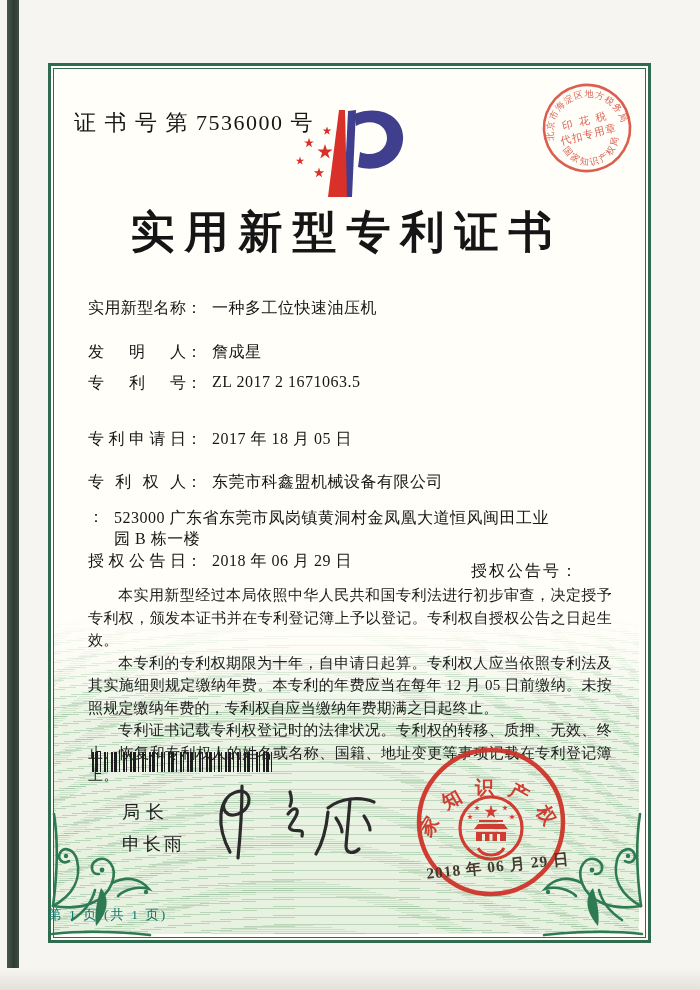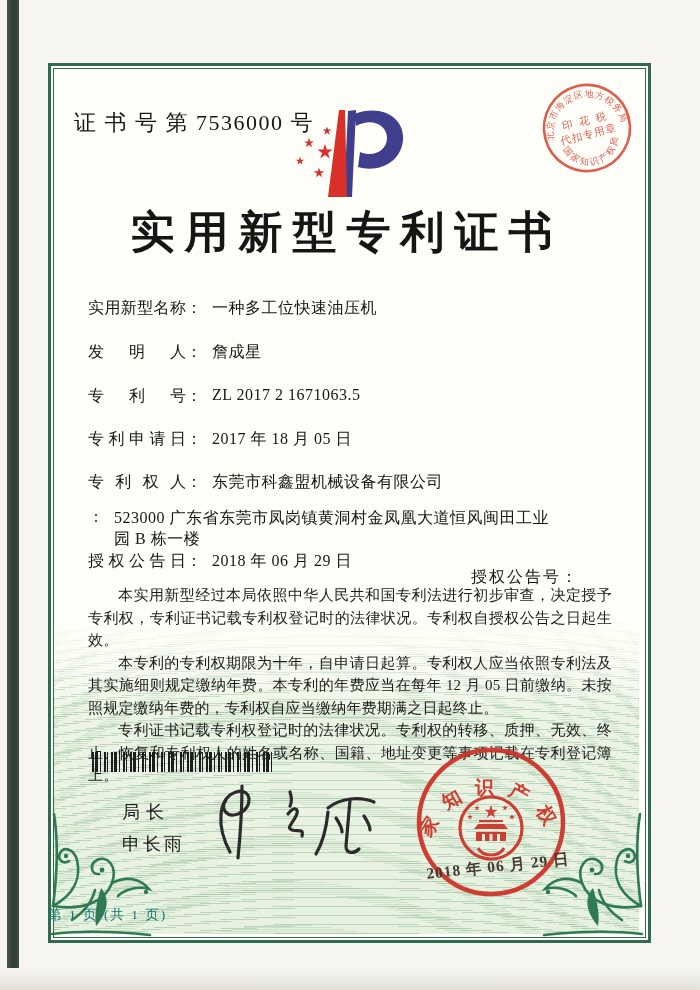--- a/index.html
+++ b/index.html
@@ -31,21 +31,21 @@
   }
   .cert-no{left:74px;top:108px;font-size:22px;letter-spacing:1.5px;color:#161616;}
   .title{left:48px;top:203px;width:597px;text-align:center;
     font-size:44px;font-weight:600;letter-spacing:10px;color:#151515;}
   
   .row{position:absolute;left:88px;font-size:16px;color:#161616;display:flex;}
   .row .lab{display:inline-block;width:98px;text-align:justify;text-align-last:justify;}
   .row .colon{margin:0 2px 0 0;}
   .row .val{margin-left:8px;letter-spacing:.5px;}
   .addr-val{width:442px;line-height:21px;}
-  .grant2{position:absolute;left:383px;top:16px;display:flex;font-size:16px;}
+  .grant2{position:absolute;left:383px;top:10px;display:flex;font-size:16px;}
   .grant2 .lab2{letter-spacing:2px;}
   .paras{left:88px;top:584px;width:524px;font-size:15px;line-height:22.5px;color:#1b1b1b;}
   .paras p{margin:0;text-indent:2em;text-align:justify;letter-spacing:.2px;}
   .barcode{left:92px;top:752px;width:181px;height:20px;
     background:repeating-linear-gradient(90deg,
       #1d1d1d 0 2px,transparent 2px 3px,
       #1d1d1d 3px 6px,transparent 6px 8px,
       #1d1d1d 8px 9px,transparent 9px 12px,
       #1d1d1d 12px 14px,transparent 14px 15px,
       #1d1d1d 15px 16px,transparent 16px 19px);}
@@ -113,21 +113,21 @@
 <div class="row" style="top:298px">
   <span class="lab">实用新型名称</span>
     <span class="colon">：</span>
   <span class="val">一种多工位快速油压机</span>
 </div>
 <div class="row" style="top:342px">
   <span class="lab">发明人</span>
     <span class="colon">：</span>
   <span class="val">詹成星</span>
 </div>
-<div class="row" style="top:386px">
+<div class="row" style="top:373px">
   <span class="lab">专利号</span>
     <span class="colon">：</span>
   <span class="val">ZL 2017 2 1671063.5</span>
 </div>
 <div class="row" style="top:429px">
   <span class="lab">专利申请日</span>
     <span class="colon">：</span>
   <span class="val">2017 年 18 月 05 日</span>
 </div>
 <div class="row" style="top:472px">
@@ -143,21 +143,21 @@
   <span class="lab">授权公告日</span>
     <span class="colon">：</span>
   <span class="val">2018 年 06 月 29 日</span>
   <span class="grant2">
     <span class="lab2">授权公告号</span>
       <span class="colon">：</span>
   </span>
 </div>
 
 <div class="abs paras">
-  <p>本实用新型经过本局依照中华人民共和国专利法进行初步审查，决定授予专利权，专利证书记载专利权登记时的法律状况。专利权自授权公告之日起生效。</p>
+  <p>本实用新型经过本局依照中华人民共和国专利法进行初步审查，决定授予专利权，颁发本证书并在专利登记簿上予以登记。专利权自授权公告之日起生效。</p>
   <p>本专利的专利权期限为十年，自申请日起算。专利权人应当依照专利法及其实施细则规定缴纳年费。本专利的年费应当在每年 12 月 05 日前缴纳。未按照规定缴纳年费的，专利权自应当缴纳年费期满之日起终止。</p>
   <p>专利证书记载专利权登记时的法律状况。专利权的转移、质押、无效、终止、恢复和专利权人的姓名或名称、国籍、地址变更等事项记载在专利登记簿上。</p>
 </div>
 
 <div class="abs barcode"></div>
 
 <svg class="abs orn-l" width="126" height="126" viewBox="0 0 126 126">
   <g fill="none" stroke="#2e7a52" stroke-width="2.6" stroke-linecap="round">
     <path d="M4,2 C9,34 7,64 3,94"></path>
     <path d="M3,94 C32,99 55,90 62,71 C68,54 57,43 47,48 C39,52 41,63 49,62"></path>

